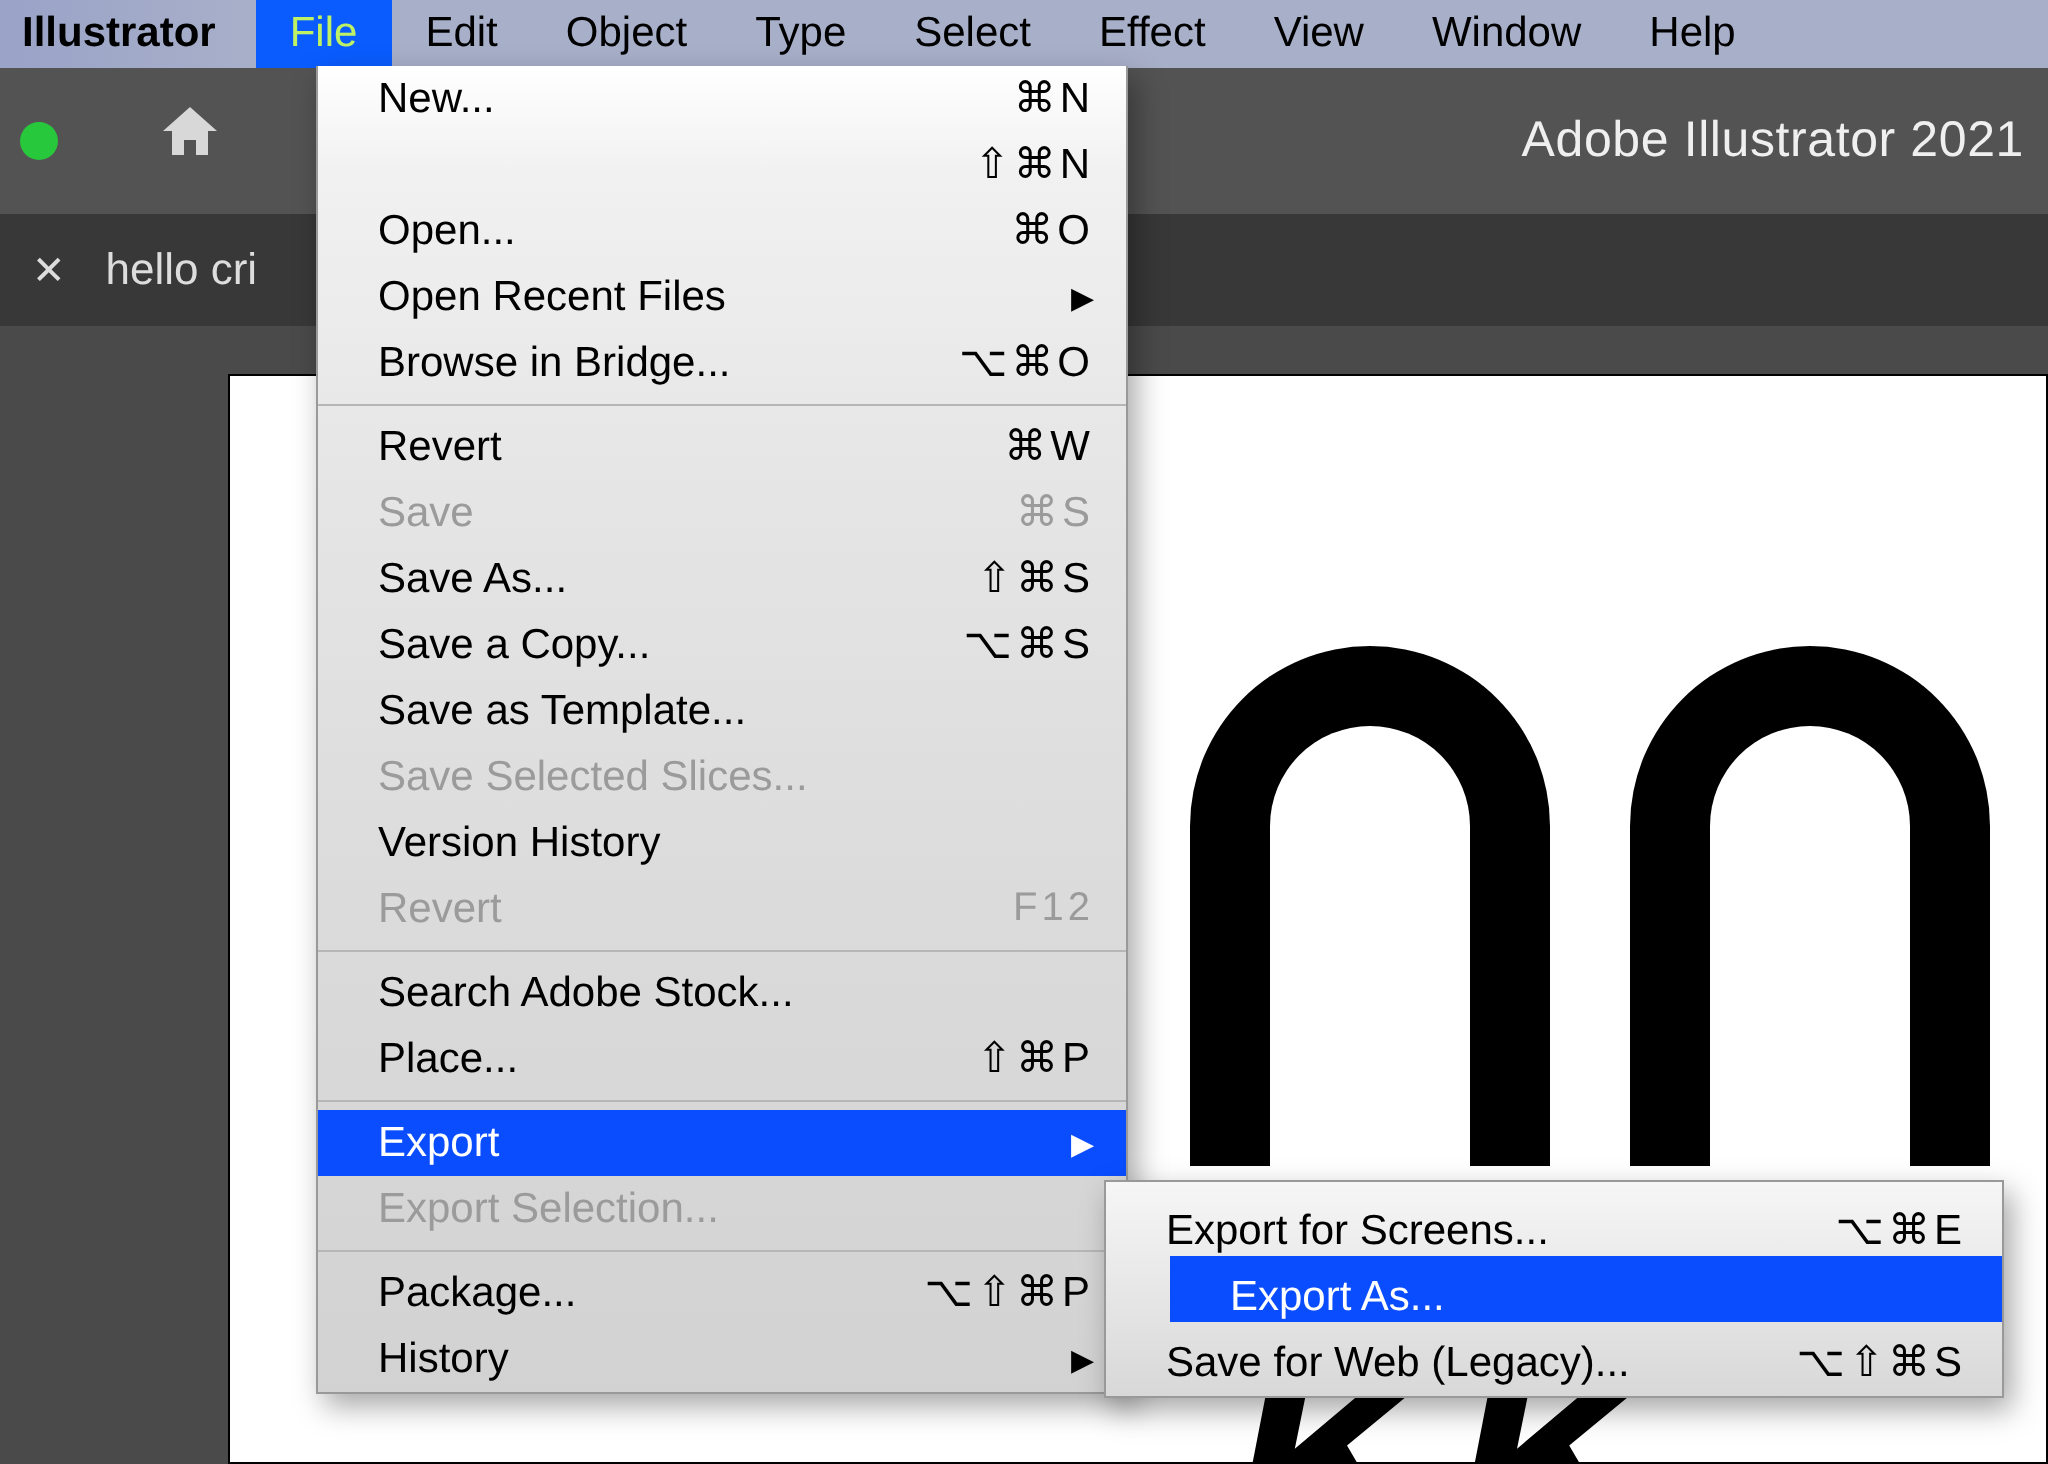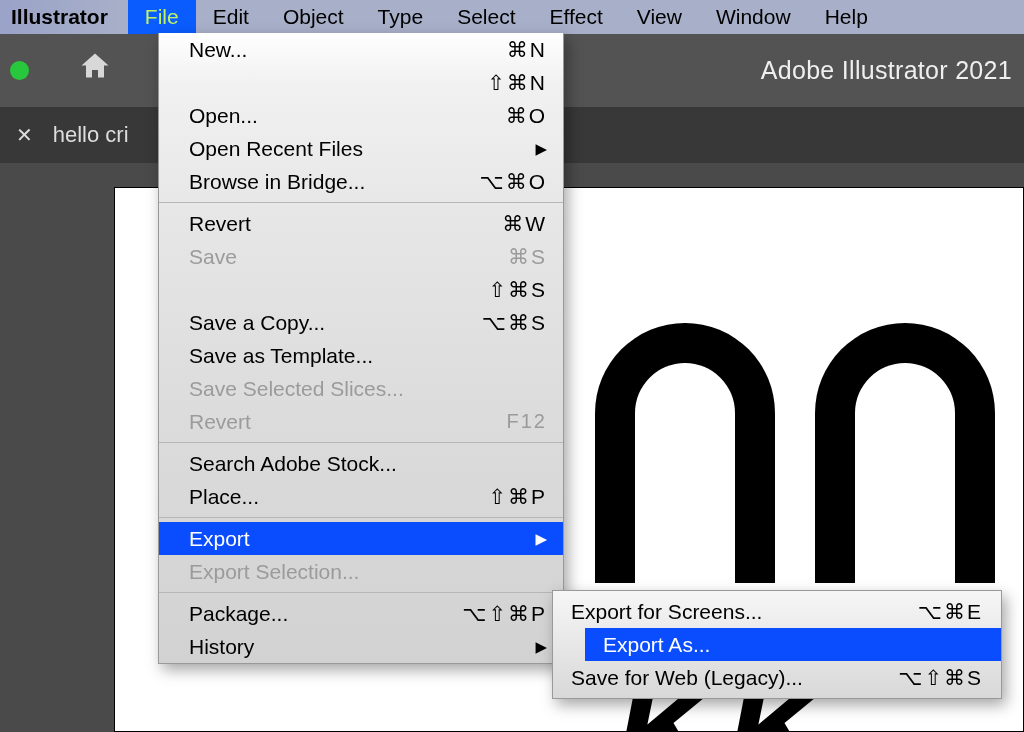--- a/index.html
+++ b/index.html
@@ -171,23 +171,23 @@
       width: 450px;
       background: linear-gradient(to bottom, #f6f6f6, #d8d8d8);
       border: 1px solid #999;
       box-shadow: 4px 6px 14px rgba(0,0,0,0.35);
       font-size: 21px;
       color: #000;
       padding: 4px 0;
     }
     .smi {
       display: flex;
-      align-items: center;
+      align-items: flex-end;
       height: 33px;
-      padding: 0 18px 0 18px;
+      padding: 0 18px 0 30px;
     }
     .smi.highlight { background: #0a4dff; color: #fff; margin-left: 32px; }
     .smi .label { flex: 1; }
     .smi .short {
       margin-left: auto;
       letter-spacing: 2px;
     }
   </style>
 </head>
 <body>
@@ -250,31 +250,35 @@
   <div class="sep"></div>
   <div class="mi">
     <span class="label">Revert</span>
     <span class="short">⌘W</span>
   </div>
   <div class="mi disabled">
     <span class="label">Save</span>
     <span class="short">⌘S</span>
   </div>
   <div class="mi">
+    <span class="label">Save As...</span>
     <span class="short">⇧⌘S</span>
   </div>
   <div class="mi">
     <span class="label">Save a Copy...</span>
     <span class="short">⌥⌘S</span>
   </div>
   <div class="mi">
     <span class="label">Save as Template...</span>
   </div>
   <div class="mi disabled">
     <span class="label">Save Selected Slices...</span>
+  </div>
+  <div class="mi">
+    <span class="label">Version History</span>
   </div>
   <div class="mi disabled">
     <span class="label">Revert</span>
     <span class="short" style="font-size:20px;">F12</span>
   </div>
   <div class="sep"></div>
   <div class="mi">
     <span class="label">Search Adobe Stock...</span>
   </div>
   <div class="mi">

